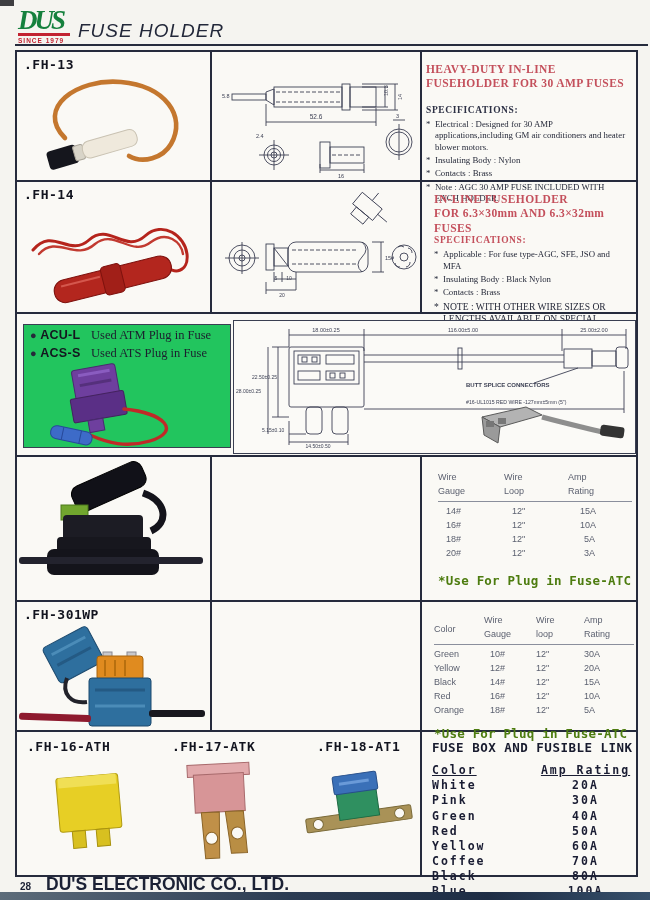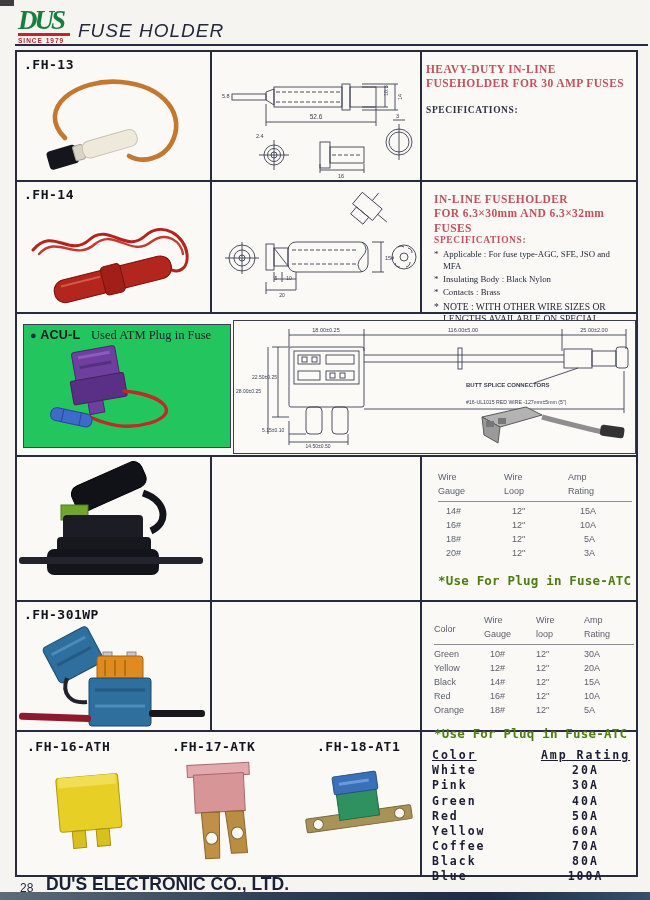--- a/index.html
+++ b/index.html
@@ -61,21 +61,21 @@
   
   .fusebox-title{font-family:"DejaVu Sans Mono",monospace;font-weight:bold;font-size:12.5px;
                  color:#181b2e;letter-spacing:.5px;}
   .fusebox-grid{display:grid;grid-template-columns:52% 48%;margin-top:8px;
                 font-family:"DejaVu Sans Mono",monospace;font-weight:bold;font-size:11.5px;
                 color:#1a1d33;letter-spacing:2px;line-height:1.32;}
   .fusebox-grid .fh{text-decoration:underline;}
   .fusebox-grid .amp{text-align:center;}
 
   
-  .page-num{position:absolute;left:18px;top:881px;font-size:12px;font-weight:normal;color:#1b2135;
+  .page-num{position:absolute;left:18px;top:881px;font-size:10px;font-weight:bold;color:#1b2135;
             border-bottom:1.5px solid #1b2135;padding:0 6px 1px 2px;}
   .company{position:absolute;left:46px;top:874px;font-size:17.5px;font-weight:900;
            color:#1b2135;letter-spacing:0;transform:scaleY(1.08);}
   .bottom-bar{position:absolute;left:0;bottom:0;width:650px;height:8px;
               background:linear-gradient(90deg,#5d6c7a,#2b3b52 45%,#1e2d45 75%,#37506b);}
 
   svg text{font-family:"Liberation Sans",sans-serif;fill:#3a3e52;}
   .draw{stroke:#3c4054;stroke-width:.9;fill:none;}
 </style>
 </head>
@@ -161,20 +161,26 @@
           <text x="190" y="48" font-size="5.5" transform="rotate(-90 190 48)">14</text>
           <text x="184" y="66" font-size="5.5">3</text>
           <text x="44" y="86" font-size="5.5">2.4</text>
           <text x="126" y="126" font-size="5.5">16</text>
         </svg>
       </div>
       <div class="cell last" style="left:405px;width:218px;padding:10px 10px 0 4px;">
         <div class="redtitle">HEAVY-DUTY IN-LINE</div>
         <div class="redtitle">FUSEHOLDER FOR 30 AMP FUSES</div>
         <div class="spec-head-dark" style="margin-top:14px;">SPECIFICATIONS:</div>
+        <ul class="specs">
+          <li>Electrical : Designed for 30 AMP applications,including GM air conditioners and heater blower motors.</li>
+          <li>Insulating Body : Nylon</li>
+          <li>Contacts : Brass</li>
+          <li>Note : AGC 30 AMP FUSE INCLUDED WITH EACH HOLDER.</li>
+        </ul>
       </div>
     </div>
 
     <div class="row" style="top:130px;height:132px;">
       <div class="cell" style="left:0;width:195px;">
         <div class="part-label">.FH-14</div>
         <svg width="193" height="107" viewBox="0 0 193 107">
           <path d="M16,48 C36,24 52,56 72,38 C92,20 108,52 128,34 C146,18 168,34 170,52 C172,70 156,74 148,62" stroke="#b5241c" stroke-width="3" fill="none" stroke-linecap="round"></path>
           <path d="M22,52 C40,32 58,60 78,42 C98,26 114,56 134,40 C150,28 164,40 166,52" stroke="#c23a30" stroke-width="2.4" fill="none" stroke-linecap="round"></path>
           <g transform="rotate(-14 95 78)">
@@ -238,20 +244,25 @@
         </ul>
       </div>
     </div>
 
     <div class="row" style="top:262px;height:143px;">
       <div class="acu-left-box">
         <div class="acu-line">
           <span class="bullet">●</span>
           <span class="code">ACU-L</span>
           <span class="desc">Used ATM Plug in Fuse</span>
+        </div>
+        <div class="acu-line">
+          <span class="bullet">●</span>
+          <span class="code">ACS-S</span>
+          <span class="desc">Used ATS Plug in Fuse</span>
         </div>
         <svg width="202" height="86" viewBox="0 0 202 86">
           <g transform="rotate(-10 72 36)">
             <rect x="52" y="6" width="44" height="32" rx="3" fill="#6e3f9e" stroke="#4a2a70"></rect>
             <line x1="58" y1="12" x2="90" y2="12" stroke="#8a5cc0" stroke-width="3"></line>
             <line x1="58" y1="22" x2="90" y2="22" stroke="#55307c" stroke-width="3"></line>
             <rect x="46" y="34" width="54" height="24" rx="2" fill="#5a2f86" stroke="#44235f"></rect>
             <rect x="60" y="58" width="15" height="12" fill="#6e3f9e" stroke="#4a2a70"></rect>
           </g>
           <path d="M100,48 C140,52 158,70 126,80 C102,87 84,82 66,74" stroke="#c02a28" stroke-width="3.4" fill="none" stroke-linecap="round"></path>
@@ -469,20 +480,21 @@
             <rect x="288" y="56" width="106" height="14" rx="2" fill="#a99257" stroke="#7a6a38"></rect>
             <circle cx="300" cy="63" r="5" fill="#faf9f5" stroke="#7a6a38"></circle>
             <circle cx="382" cy="63" r="5" fill="#faf9f5" stroke="#7a6a38"></circle>
             <rect x="322" y="34" width="40" height="28" fill="#2f9060" stroke="#1d6a42"></rect>
             <rect x="320" y="18" width="44" height="18" rx="2" fill="#3a70b8" stroke="#274f8a"></rect>
             <line x1="326" y1="26" x2="356" y2="26" stroke="#6a9ad8" stroke-width="3"></line>
           </g>
         </svg>
       </div>
       <div class="cell last" style="left:405px;width:218px;padding:8px 6px 0 10px;">
+        <div class="fusebox-title">FUSE BOX AND FUSIBLE LINK</div>
         <div class="fusebox-grid">
           <div class="fh">Color</div>
           <div class="fh amp">Amp Rating</div>
           <div>White</div>
           <div class="amp">20A</div>
           <div>Pink</div>
           <div class="amp">30A</div>
           <div>Green</div>
           <div class="amp">40A</div>
           <div>Red</div>

